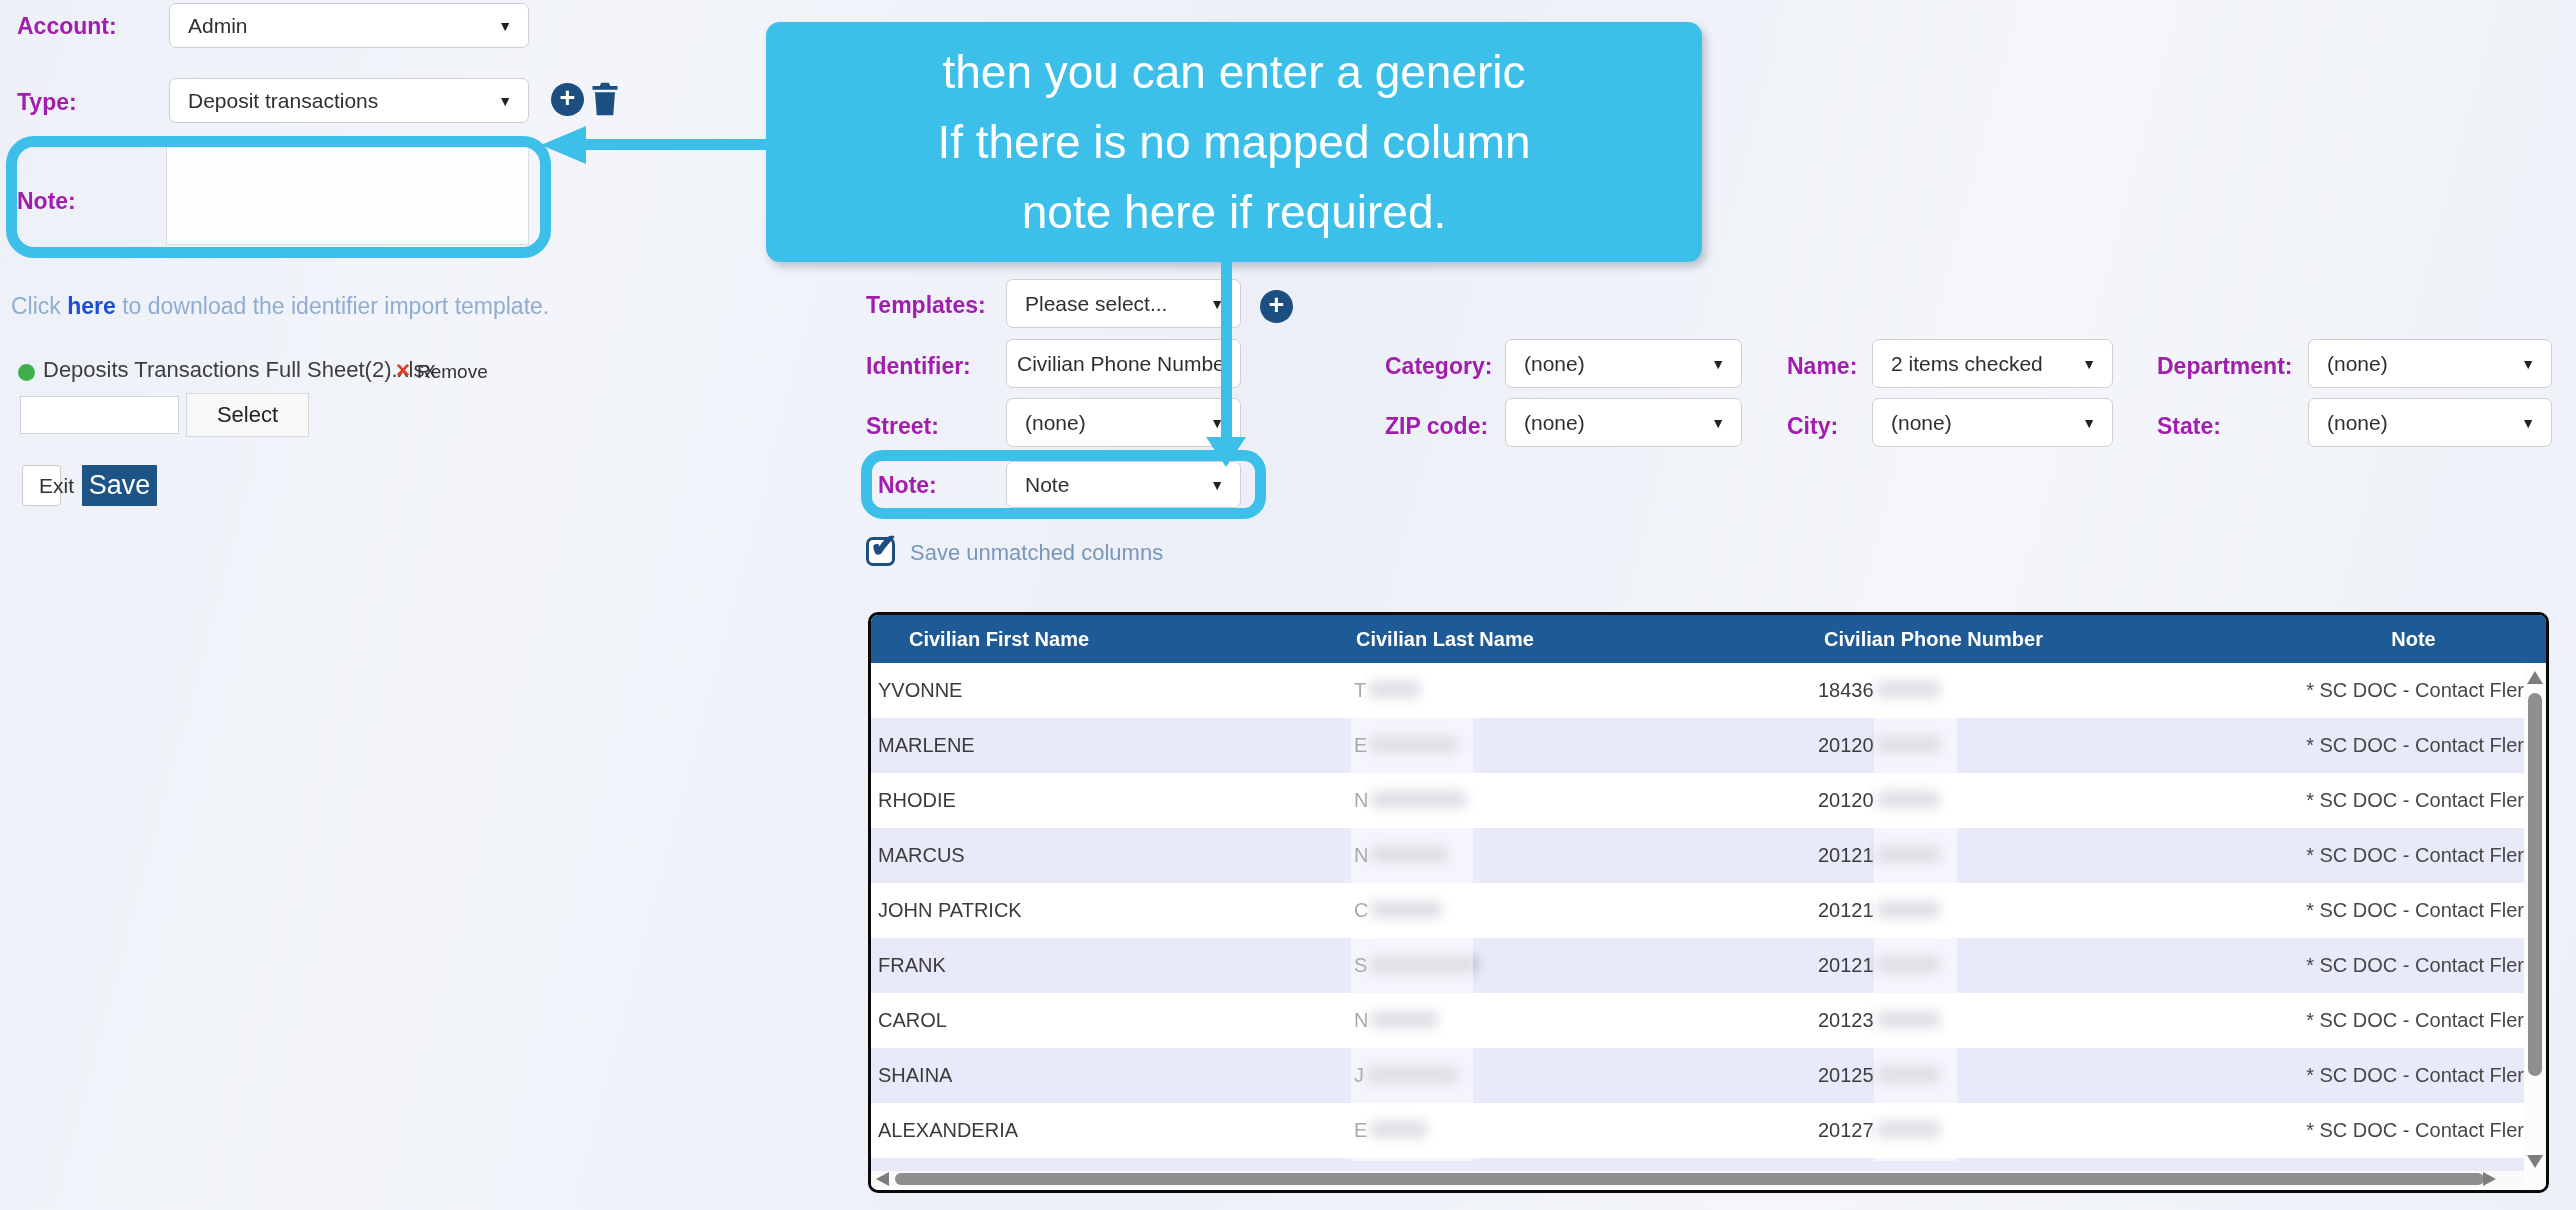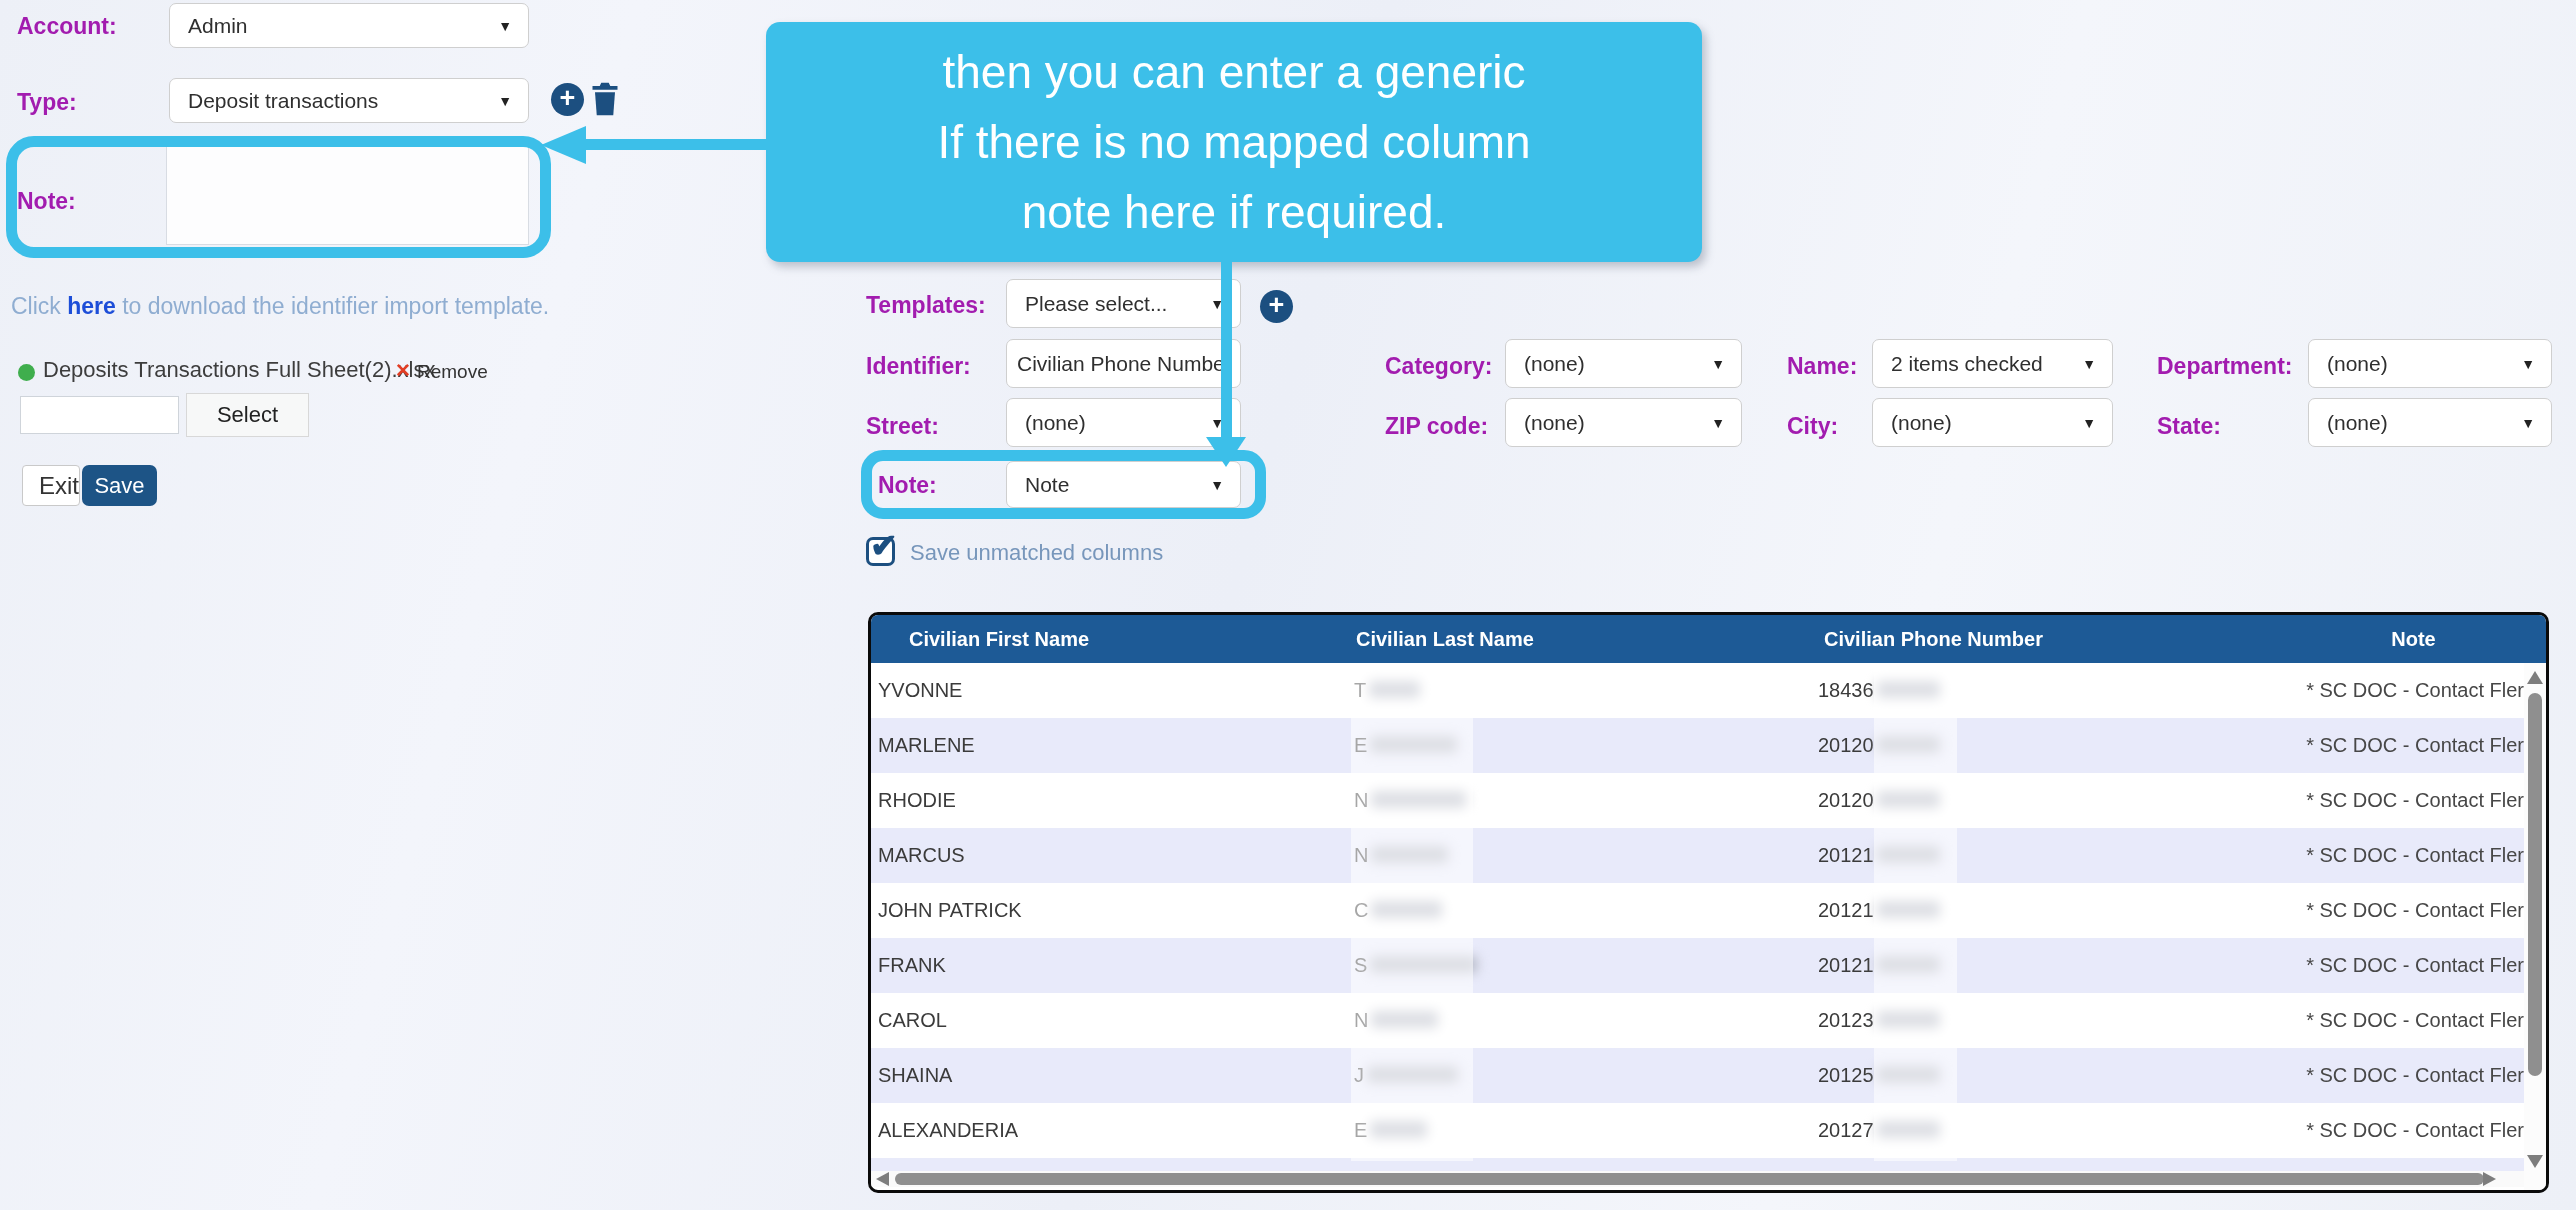--- a/index.html
+++ b/index.html
@@ -48,24 +48,24 @@
   #file-dot  { position:absolute; left:18px; top:364px; width:17px; height:17px; border-radius:50%; background:#3fae4d; }
   #file-name { position:absolute; left:43px; top:357px; font-size:22px; color:#3d3d3d; }
   #remove-x  { position:absolute; left:395px; top:359px; font-size:19px; font-weight:700; color:#e23e25; }
   #remove-lb { position:absolute; left:417px; top:361px; font-size:19px; color:#333; }
 
   #upload-input { position:absolute; left:20px; top:396px; width:159px; height:38px;
     border:1px solid #cfd4da; background:#fff; font-size:20px; padding:0 8px; }
   #select-btn { position:absolute; left:186px; top:393px; width:123px; height:44px;
     background:#f7f8f8; border:1px solid #d8d8d8; font-size:22px; color:#222; text-align:center; line-height:42px; }
 
-  #exit-btn { position:absolute; left:22px; top:465px; width:58px; height:41px; background:#fff;
-    border:1px solid #c9c9c9; border-radius:4px; font-size:24px; color:#333; text-align:center; line-height:39px;padding-left:16px; }
+  #exit-btn { position:absolute; left:22px; top:465px; width:39px; height:41px; background:#fff;
+    border:1px solid #c9c9c9; border-radius:4px; font-size:21px; color:#333; text-align:center; line-height:39px;padding-left:16px; }
   #save-btn { position:absolute; left:82px; top:465px; width:75px; height:41px; background:#1d5486;
-    border-radius:7px; font-size:22px; color:#fff; text-align:center; line-height:41px; }
+    border-radius:1px; font-size:27px; color:#fff; text-align:center; line-height:41px; }
 
   
   #callout {
     position:absolute; left:766px; top:22px; width:936px; height:240px; background:#3cbfe9;
     border-radius:14px; box-shadow:4px 5px 9px rgba(90,100,120,.35);
     color:#fff; font-size:46px; line-height:70px; text-align:center; padding-top:15px; z-index:45;
   }
   #arrow-v-line { position:absolute; left:1221px; top:260px; width:11px; height:180px; background:#3cbfe9; z-index:50; }
   #arrow-v-head { position:absolute; left:1206px; top:437px; width:0; height:0; z-index:50;
     border-top:30px solid #3cbfe9; border-left:20px solid transparent; border-right:20px solid transparent; }

